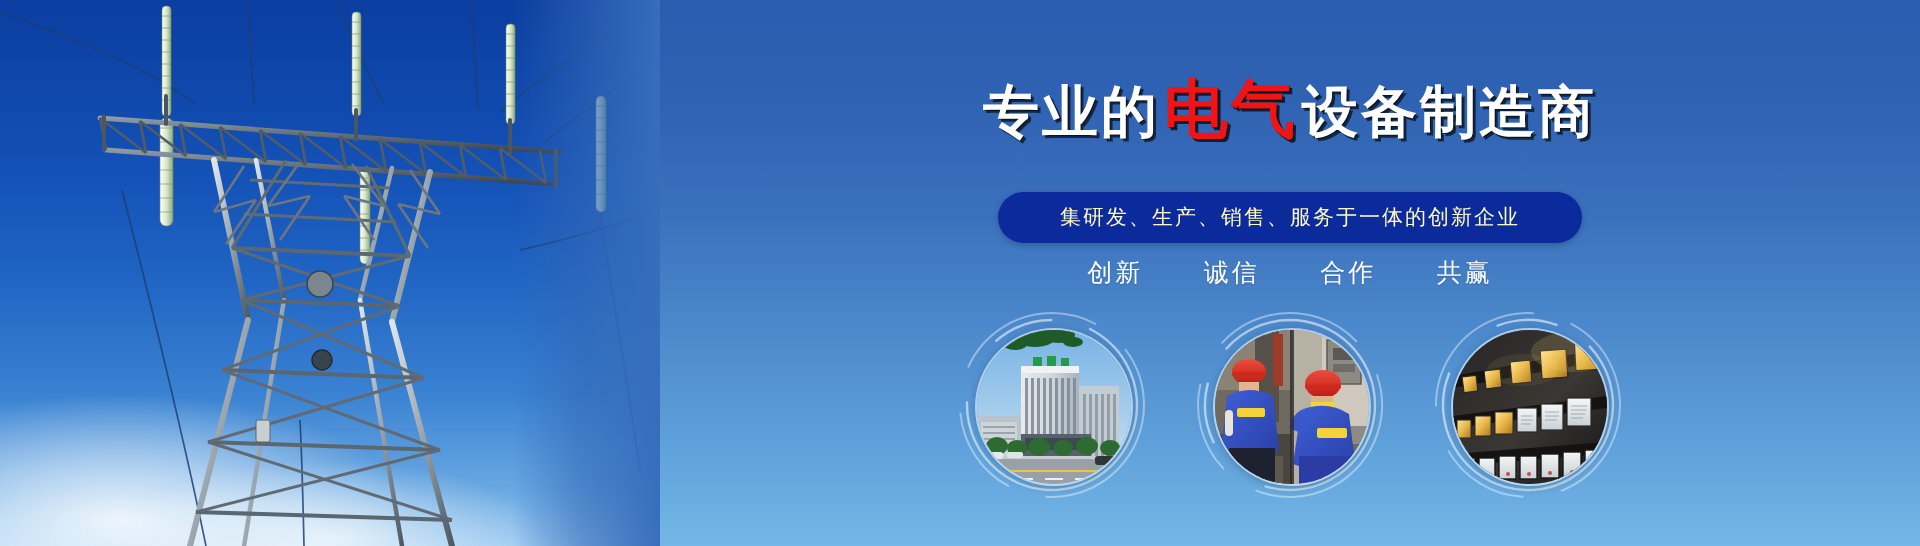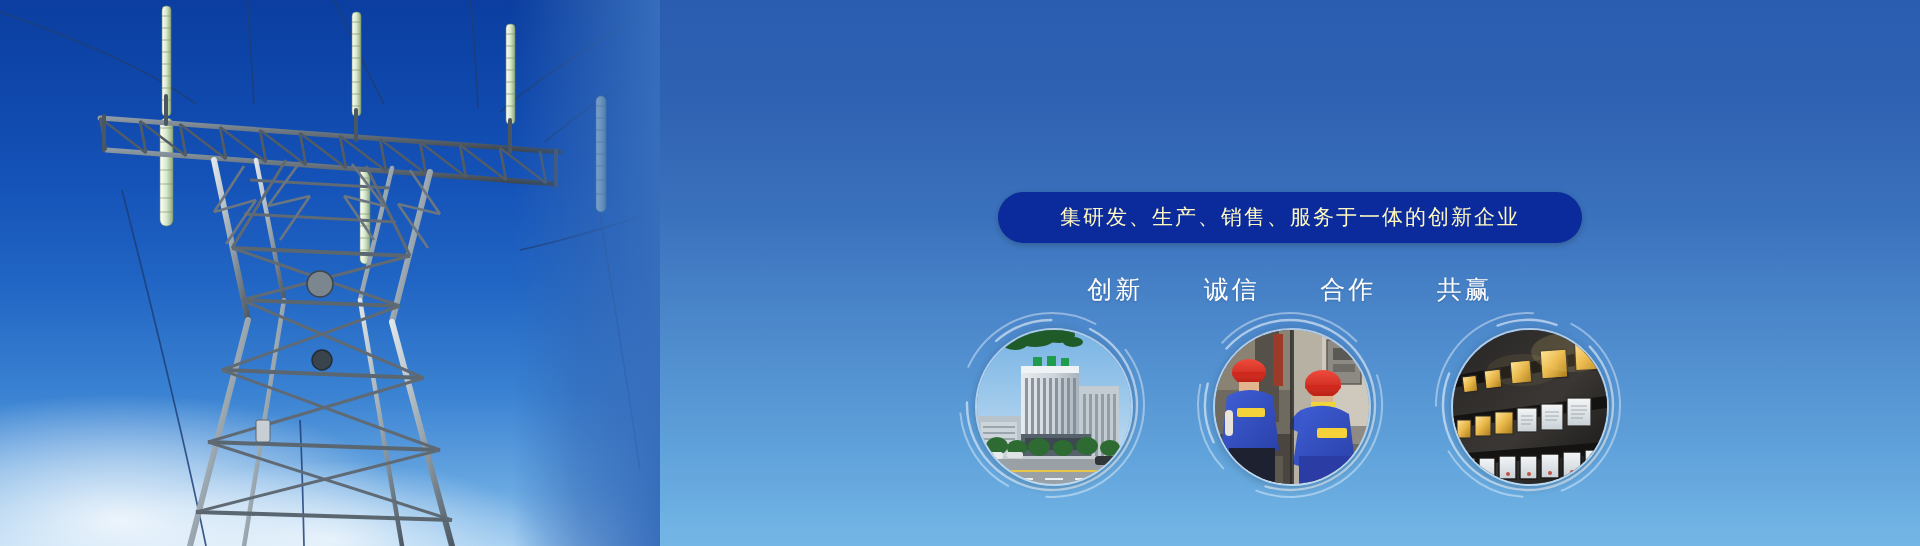--- a/index.html
+++ b/index.html
@@ -61,21 +61,21 @@
     font-size:21px;
     letter-spacing:2px;
     padding:11px 62px 12px;
     border-radius:26px;
     box-shadow:0 2px 6px rgba(0,0,0,.22);
     white-space:nowrap;
   }
 
   
   #keywords{
-    position:absolute;top:273px;left:0;width:1260px;
+    position:absolute;top:256px;left:0;width:1260px;
     text-align:center;white-space:nowrap;
   }
   #keywords .kw{
     display:inline-block;
     color:#ffffff;
     font-size:25px;
     letter-spacing:3px;
     margin:0 28px;
     text-shadow:0 1px 2px rgba(0,0,0,.18);
   }
@@ -222,20 +222,23 @@
       <rect x="256" y="420" width="14" height="22" rx="2" fill="#c7cfd5" stroke="#5c6770" stroke-width="1"></rect>
 
       <g stroke="#25477f" stroke-width="1.6" fill="none" opacity="0.8">
         <path d="M600 214 C 610 280 624 360 640 470"></path>
       </g>
     </svg>
   </div>
 
   <div id="content">
 
+    <div id="headline">
+      <span class="w">专业的</span><span class="r">电气</span><span class="w">设备制造商</span>
+    </div>
 
     <div id="pill-wrap">
       <span id="pill">集研发、生产、销售、服务于一体的创新企业</span>
     </div>
 
     <div id="keywords">
       <span class="kw">创新</span>
       <span class="kw">诚信</span>
       <span class="kw">合作</span>
       <span class="kw">共赢</span>

